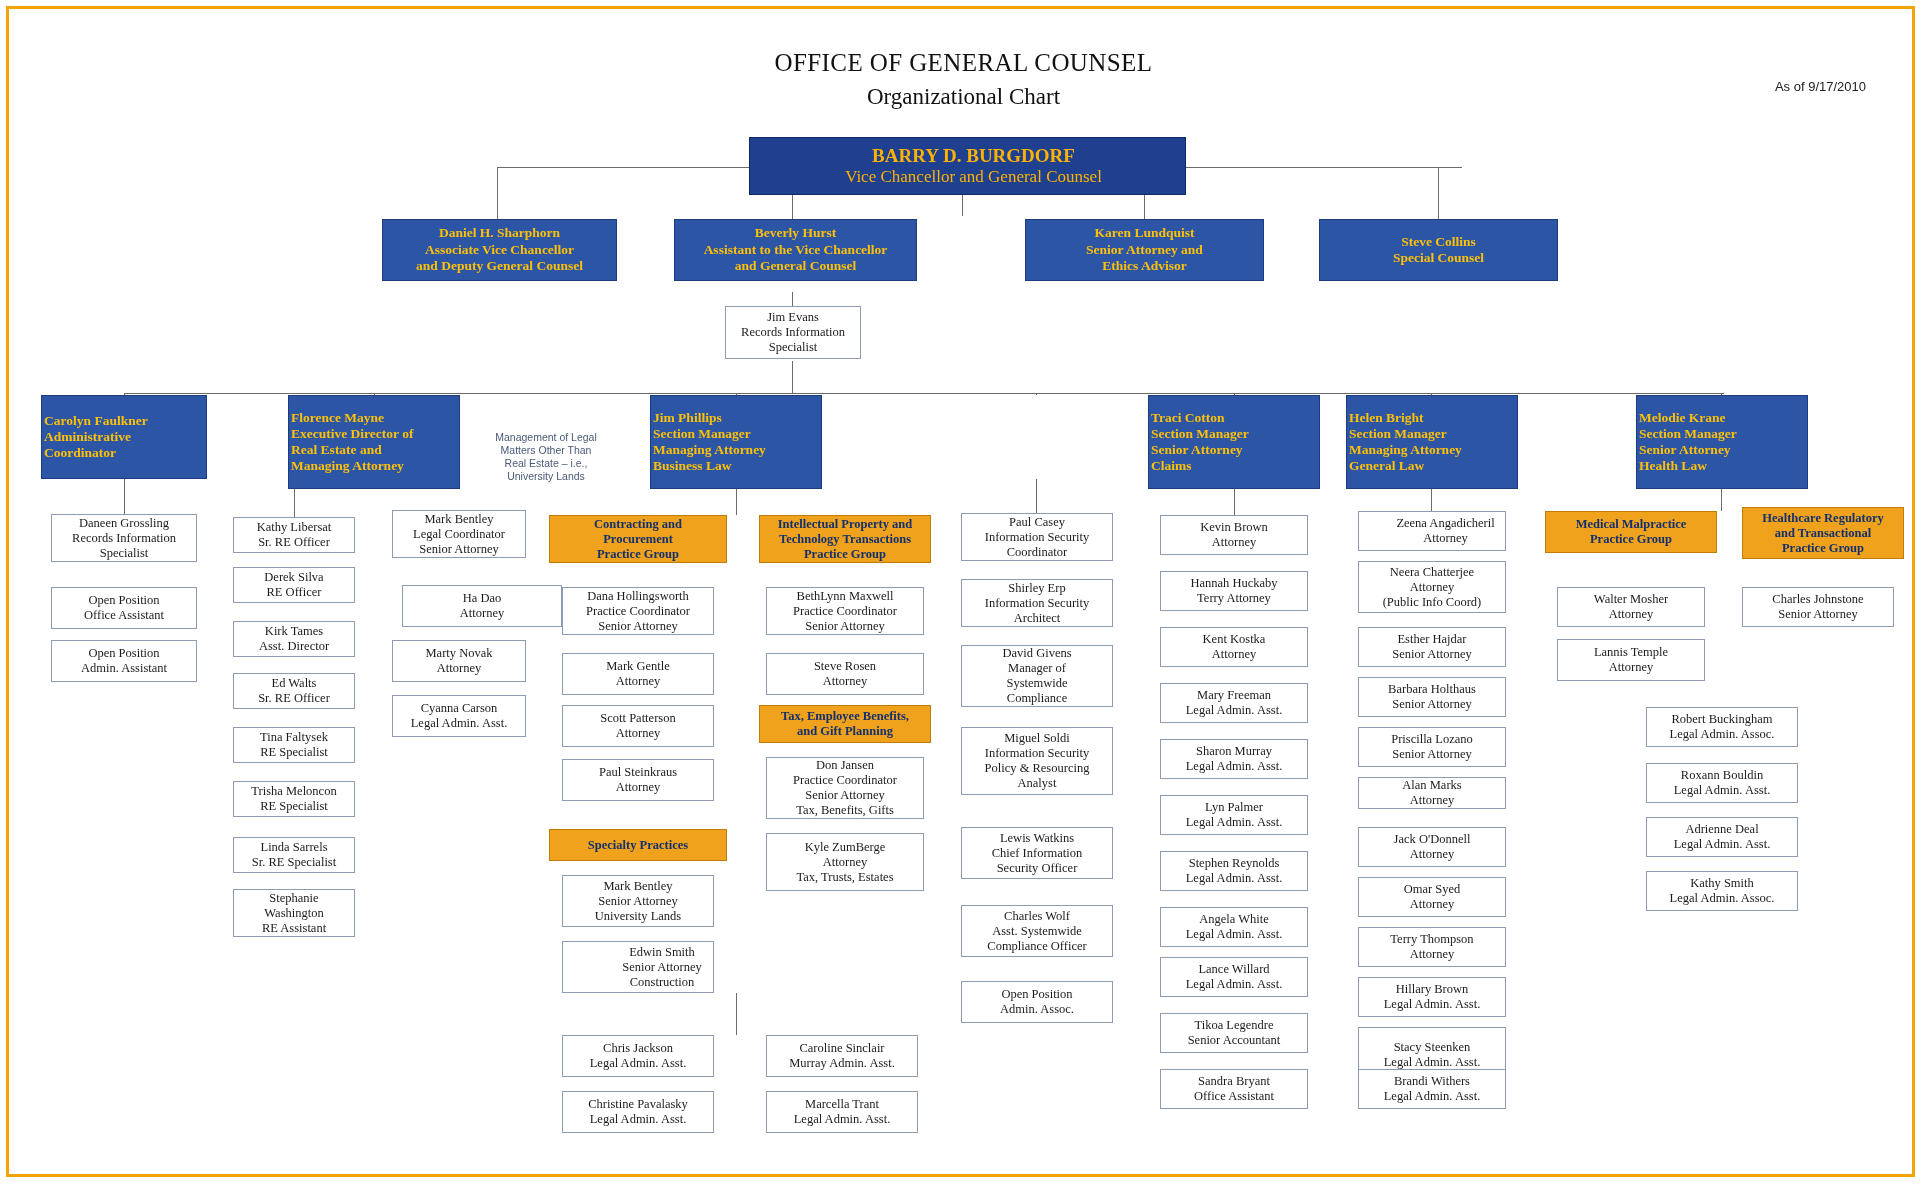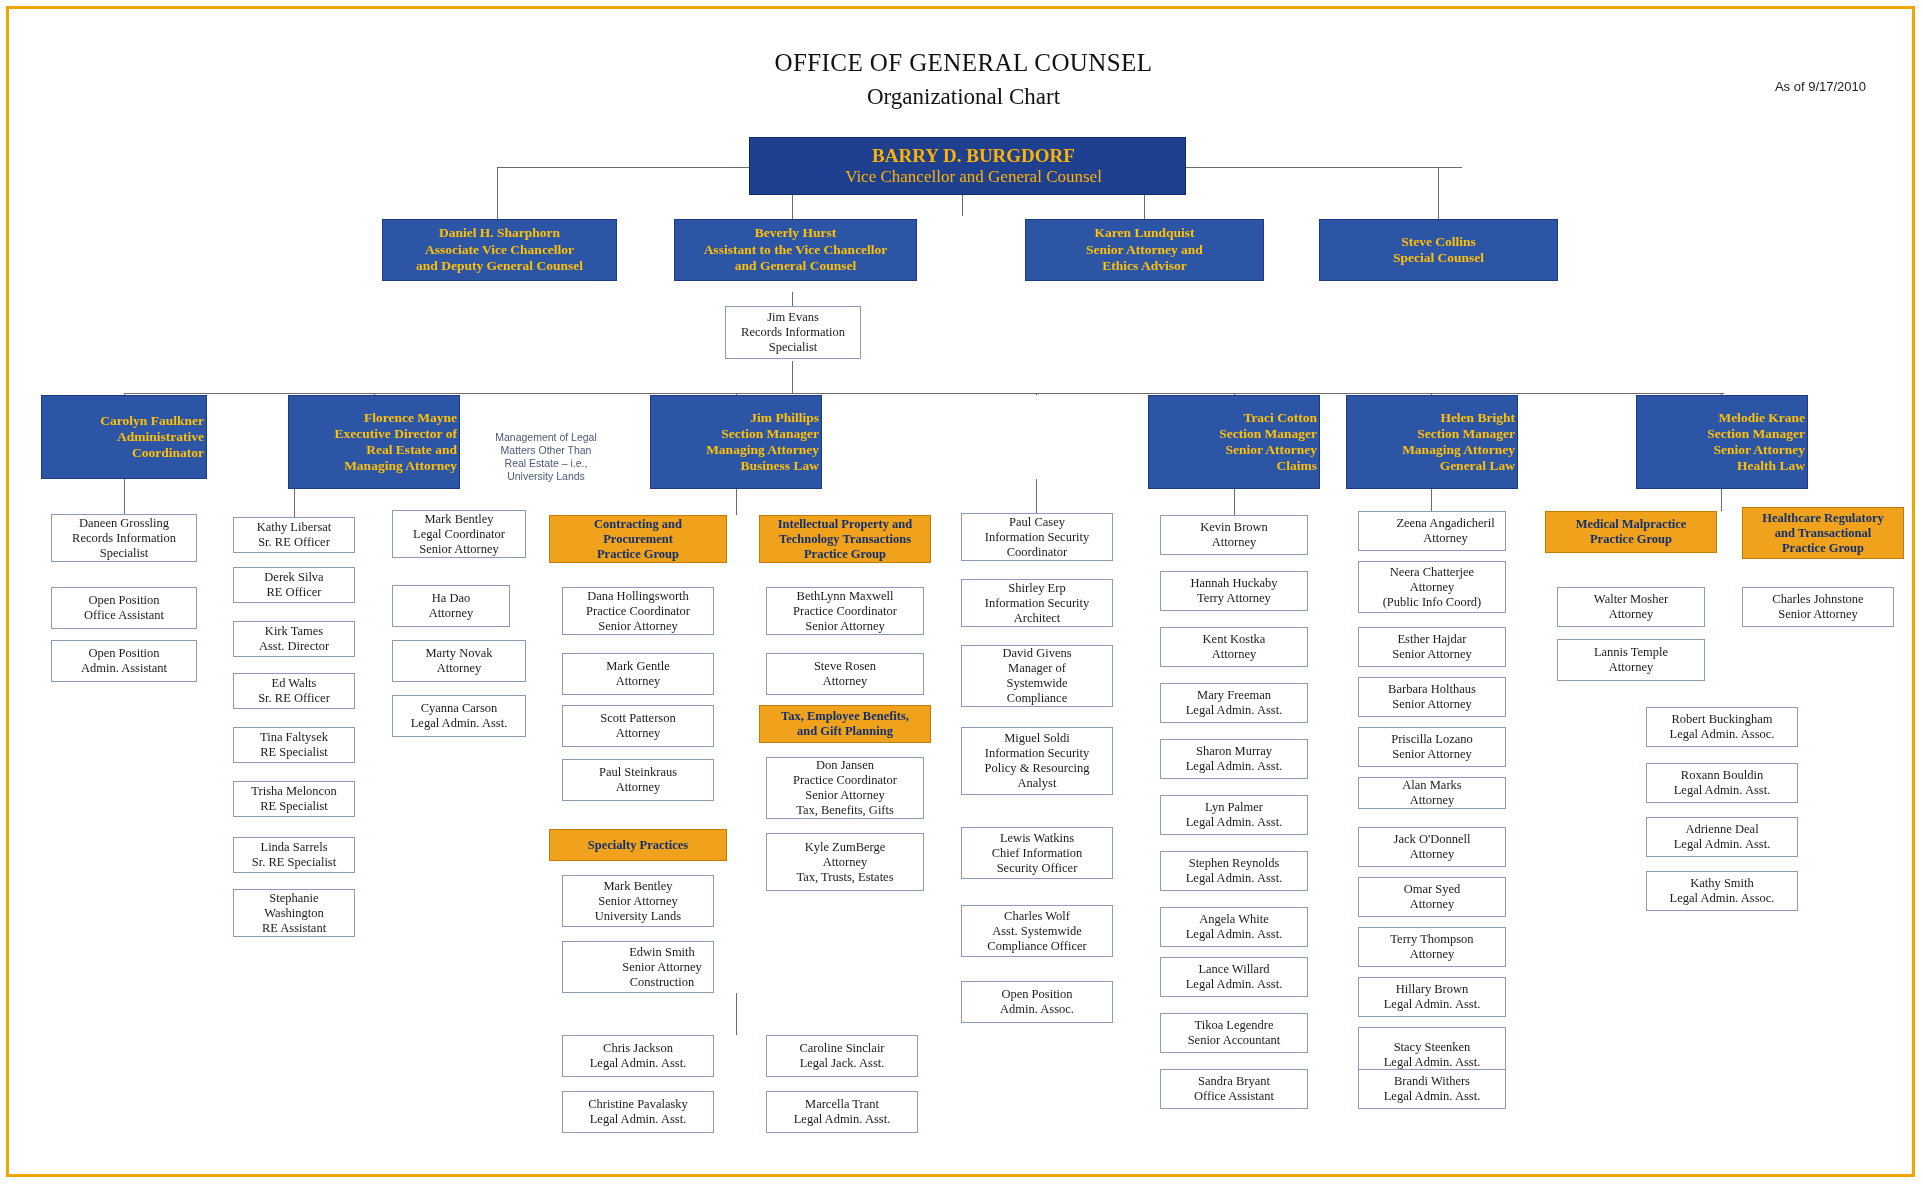--- a/index.html
+++ b/index.html
@@ -36,21 +36,21 @@
   .box{position:absolute;box-sizing:border-box;}
   .b-top{
     background:#1f3f8f;border:1px solid #0d2a66;color:#ffb300;
     text-align:center;font-weight:bold;padding-left:12px;
   }
   .b-top .l1{font-size:19px;line-height:22px;padding-top:7px;}
   .b-top .l2{font-size:17px;line-height:20px;font-weight:normal;color:#ffb300;}
 
   .b-blue{
     background:#2c55a6;border:1px solid #1b3c80;color:#ffc107;
-    text-align:right;font-weight:bold;font-size:13.5px;line-height:16px;
+    text-align:left;font-weight:bold;font-size:13.5px;line-height:16px;
     display:flex;align-items:center;justify-content:center;
   }
   .b-blue2{
     background:#2c55a6;border:1px solid #1b3c80;color:#ffc107;
     text-align:center;font-weight:bold;font-size:13.5px;line-height:16.5px;
     display:flex;align-items:center;justify-content:center;
   }
   .b-orange{
     background:#f0a21c;border:1px solid #c07c05;color:#12306e;
     text-align:center;font-weight:bold;font-size:12.5px;line-height:15px;
@@ -233,21 +233,21 @@
         <span class="cell-txt">Stephanie
 Washington
 RE Assistant</span>
       </div>
 
     <div class="box b-white" style="left:383px;top:501px;width:134px;height:48px;">
         <span class="cell-txt">Mark Bentley
 Legal Coordinator
 Senior Attorney</span>
       </div>
-    <div class="box b-white" style="left:383px;top:576px;width:118px;height:42px;justify-content:center;">
+    <div class="box b-white" style="left:393px;top:576px;width:160px;height:42px;justify-content:center;">
         <span class="cell-txt">Ha Dao
 Attorney</span>
       </div>
     <div class="box b-white" style="left:383px;top:631px;width:134px;height:42px;">
         <span class="cell-txt">Marty Novak
 Attorney</span>
       </div>
     <div class="box b-white" style="left:383px;top:686px;width:134px;height:42px;">
         <span class="cell-txt">Cyanna Carson
 Legal Admin. Asst.</span>
@@ -325,21 +325,21 @@
     <div class="box b-white" style="left:553px;top:1026px;width:152px;height:42px;">
         <span class="cell-txt">Chris Jackson
 Legal Admin. Asst.</span>
       </div>
     <div class="box b-white" style="left:553px;top:1082px;width:152px;height:42px;">
         <span class="cell-txt">Christine Pavalasky
 Legal Admin. Asst.</span>
       </div>
     <div class="box b-white" style="left:757px;top:1026px;width:152px;height:42px;">
         <span class="cell-txt">Caroline Sinclair
-Legal Jack. Asst.</span>
+Murray Admin. Asst.</span>
       </div>
     <div class="box b-white" style="left:757px;top:1082px;width:152px;height:42px;">
         <span class="cell-txt">Marcella Trant
 Legal Admin. Asst.</span>
       </div>
     <div class="line vline" style="left:727px;top:984px;height:42px;"></div>
 
     <div class="line vline" style="left:1027px;top:470px;height:34px;"></div>
     <div class="box b-white" style="left:952px;top:504px;width:152px;height:48px;">
         <span class="cell-txt">Paul Casey

